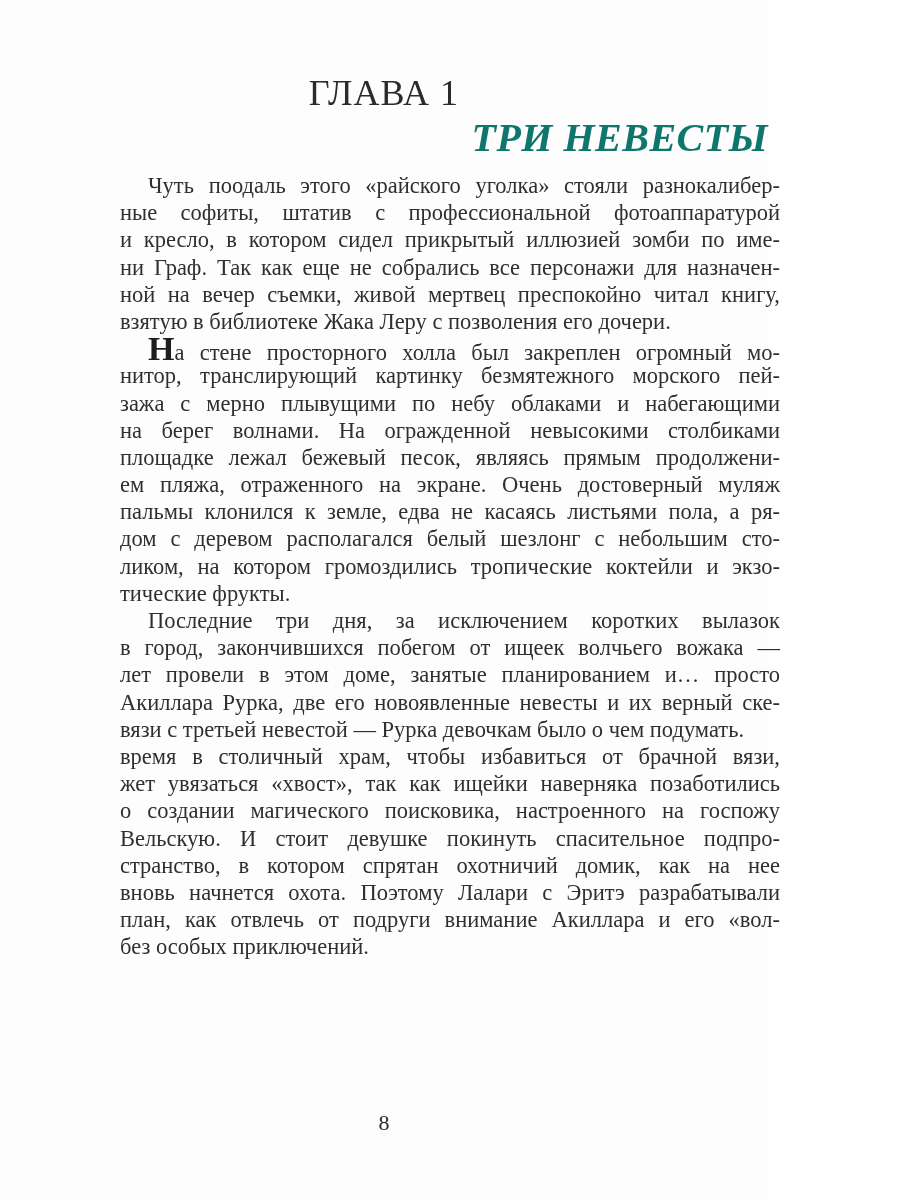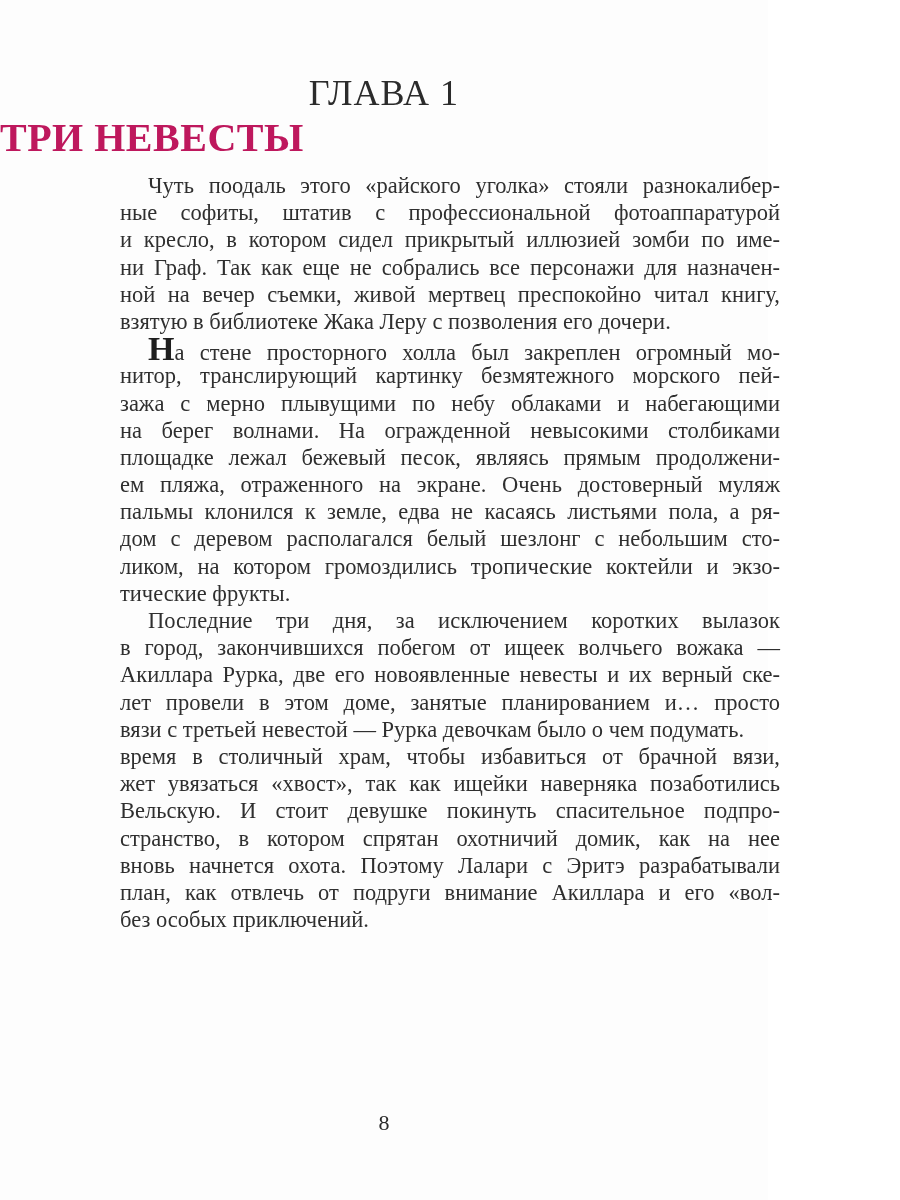--- a/index.html
+++ b/index.html
@@ -28,25 +28,26 @@
     text-align: center;
     font-size: 36px;
     font-weight: normal;
     letter-spacing: 1px;
     color: #2b2b2b;
   }
   .chapter-title {
     position: absolute;
     top: 114px;
     left: 0; right: 0;
-    text-align: left;
+    text-align: right;
     font-size: 40px;
     font-weight: bold;
     letter-spacing: 0.5px;
-    color: #be185d;
+    color: #0f766e;
+    font-style: italic;
   }
   .body-text {
     position: absolute;
     top: 172px;
     left: 120px;
     width: 660px;
   }
   .line {
     display: block;
     height: 27.2px;
@@ -107,28 +108,29 @@
       <span class="line">ем пляжа, отраженного на экране. Очень достоверный муляж</span>
       <span class="line">пальмы клонился к земле, едва не касаясь листьями пола, а ря-</span>
       <span class="line">дом с деревом располагался белый шезлонг с небольшим сто-</span>
       <span class="line">ликом, на котором громоздились тропические коктейли и экзо-</span>
       <span class="line last">тические фрукты.</span>
     </div>
 
     <div>
       <span class="line indent">Последние три дня, за исключением коротких вылазок</span>
       <span class="line">в город, закончившихся побегом от ищеек волчьего вожака —</span>
+      <span class="line">лет провели в этом доме, занятые планированием и… просто</span>
       <span class="line">Акиллара Рурка, две его новоявленные невесты и их верный ске-</span>
-      <span class="line">лет провели в этом доме, занятые планированием и… просто</span>
       <span class="line last">вязи с третьей невестой — Рурка девочкам было о чем подумать.</span>
     </div>
 
     <div>
       <span class="line">время в столичный храм, чтобы избавиться от брачной вязи,</span>
       <span class="line">жет увязаться «хвост», так как ищейки наверняка позаботились</span>
+      <span class="line">о создании магического поисковика, настроенного на госпожу</span>
       <span class="line">Вельскую. И стоит девушке покинуть спасительное подпро-</span>
       <span class="line">странство, в котором спрятан охотничий домик, как на нее</span>
       <span class="line">вновь начнется охота. Поэтому Лалари с Эритэ разрабатывали</span>
       <span class="line">план, как отвлечь от подруги внимание Акиллара и его «вол-</span>
       <span class="line last">без особых приключений.</span>
     </div>
 
   </div>
 
   <div class="page-number">8</div>

